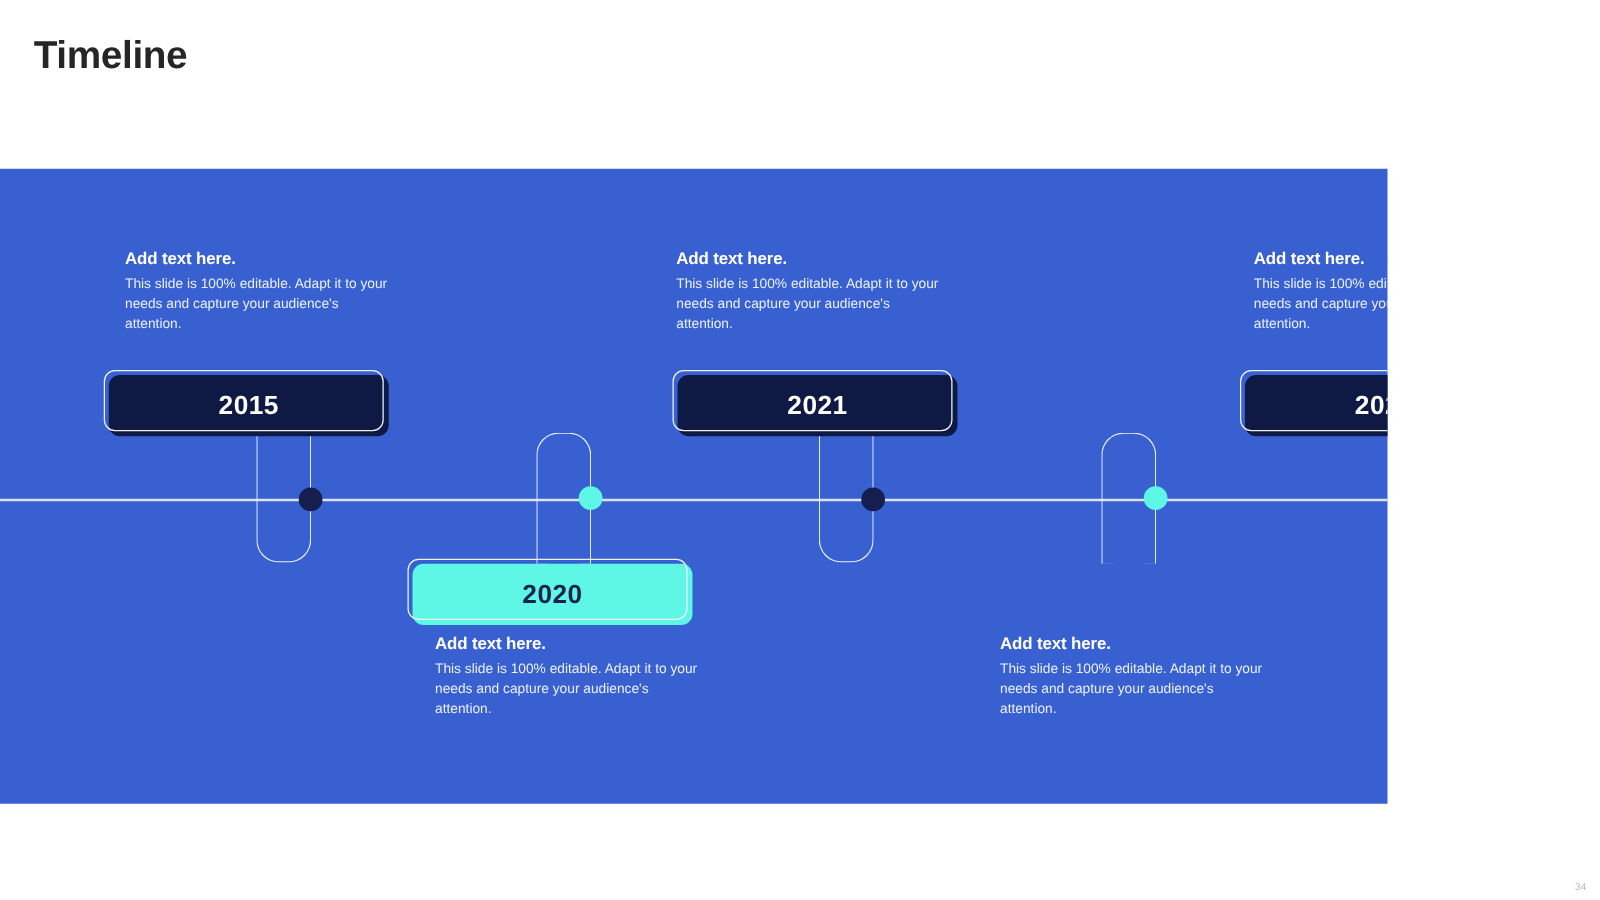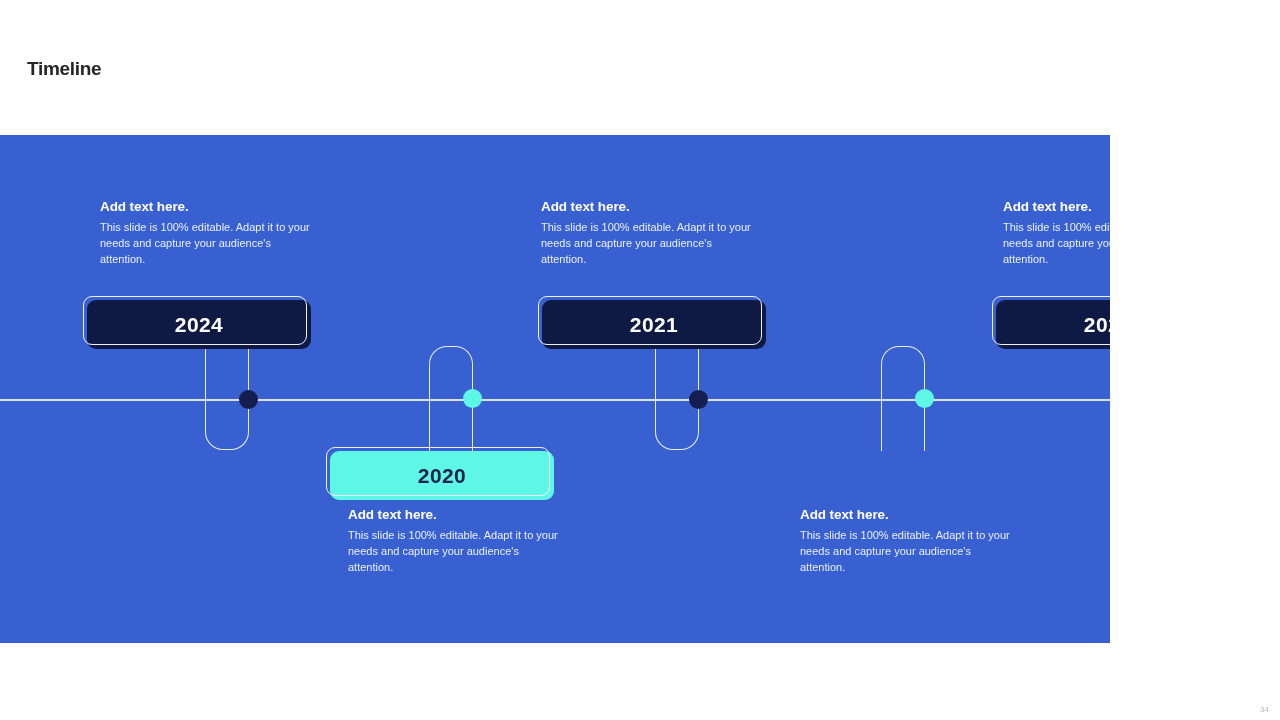--- a/index.html
+++ b/index.html
@@ -16,25 +16,24 @@
   }
   .slide {
     position: absolute;
     inset: 0;
     background: #ffffff;
   }
   .slide-title {
     position: absolute;
     left: 27px;
     top: 26px;
-    font-size: 19px;
+    font-size: 31px;
     font-weight: bold;
     color: #262626;
     letter-spacing: -0.3px;
-    margin-top: 32px;
   }
   .blue-panel {
     position: absolute;
     left: 0;
     top: 135px;
     width: 1110px;
     height: 508px;
     background: #3860d0;
     overflow: hidden;
   }
@@ -143,21 +142,21 @@
     <div class="timeline-axis"></div>
 
     <div class="connector down" style="left:205px; top:210px; width:44px; height:105px;"></div>
     <div class="axis-dot navy" style="left:239px; top:255px;"></div>
     <div class="text-block" style="left:100px; top:64px;">
       <div class="tb-heading">Add text here.</div>
       <div class="tb-body">This slide is 100% editable. Adapt it to your needs and capture your audience's attention.</div>
     </div>
     <div class="year-pill dark" style="left:87px; top:165px;">
       <span class="pill-outline"></span>
-      <span>2024</span>
+      <span>2015</span>
     </div>
 
     <div class="connector up" style="left:429px; top:211px; width:44px; height:105px;"></div>
     <div class="axis-dot aqua" style="left:463px; top:254px;"></div>
     <div class="year-pill aqua" style="left:314px; top:316px;">
       <span class="pill-outline"></span>
       <span>2020</span>
     </div>
     <div class="text-block" style="left:348px; top:372px;">
       <div class="tb-heading">Add text here.</div>

